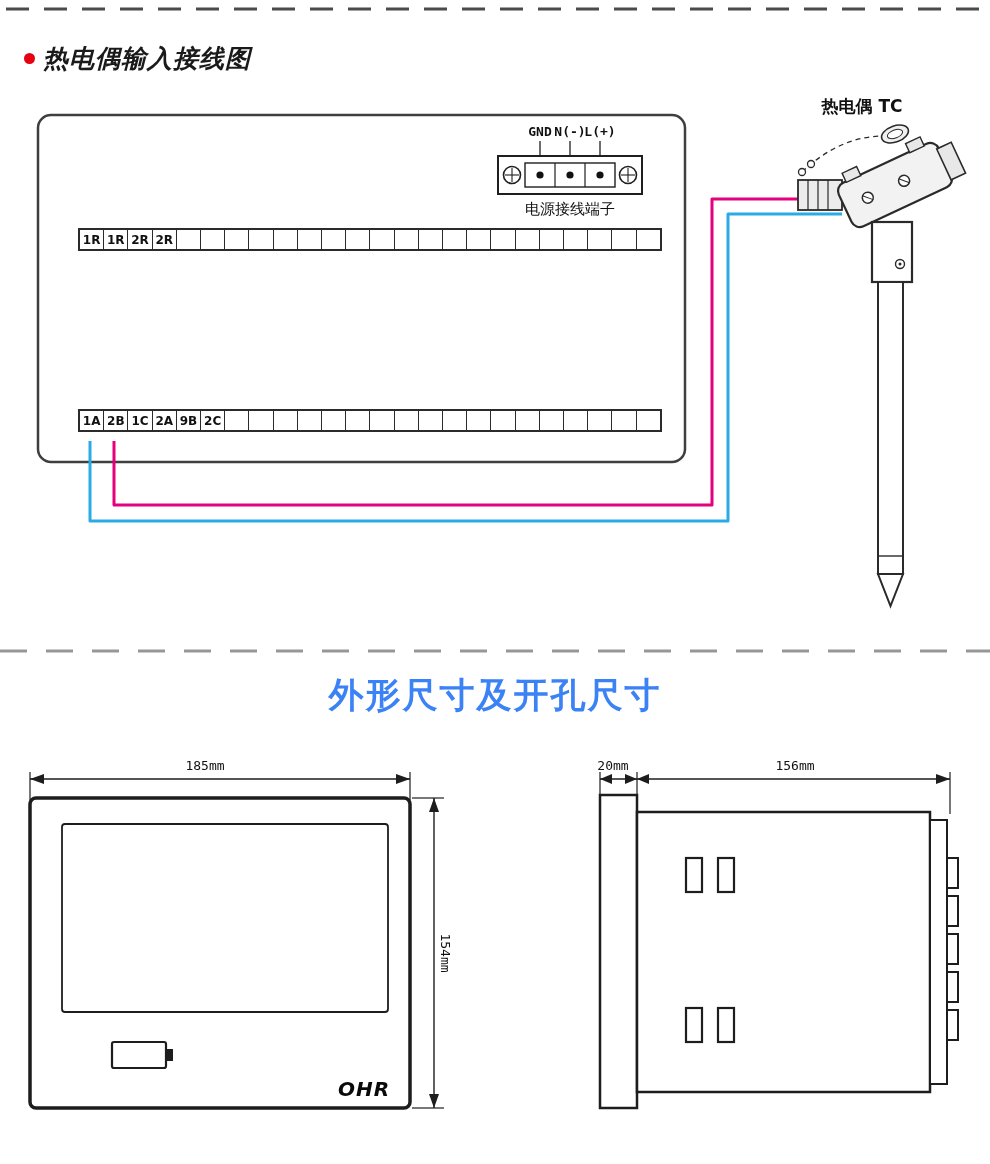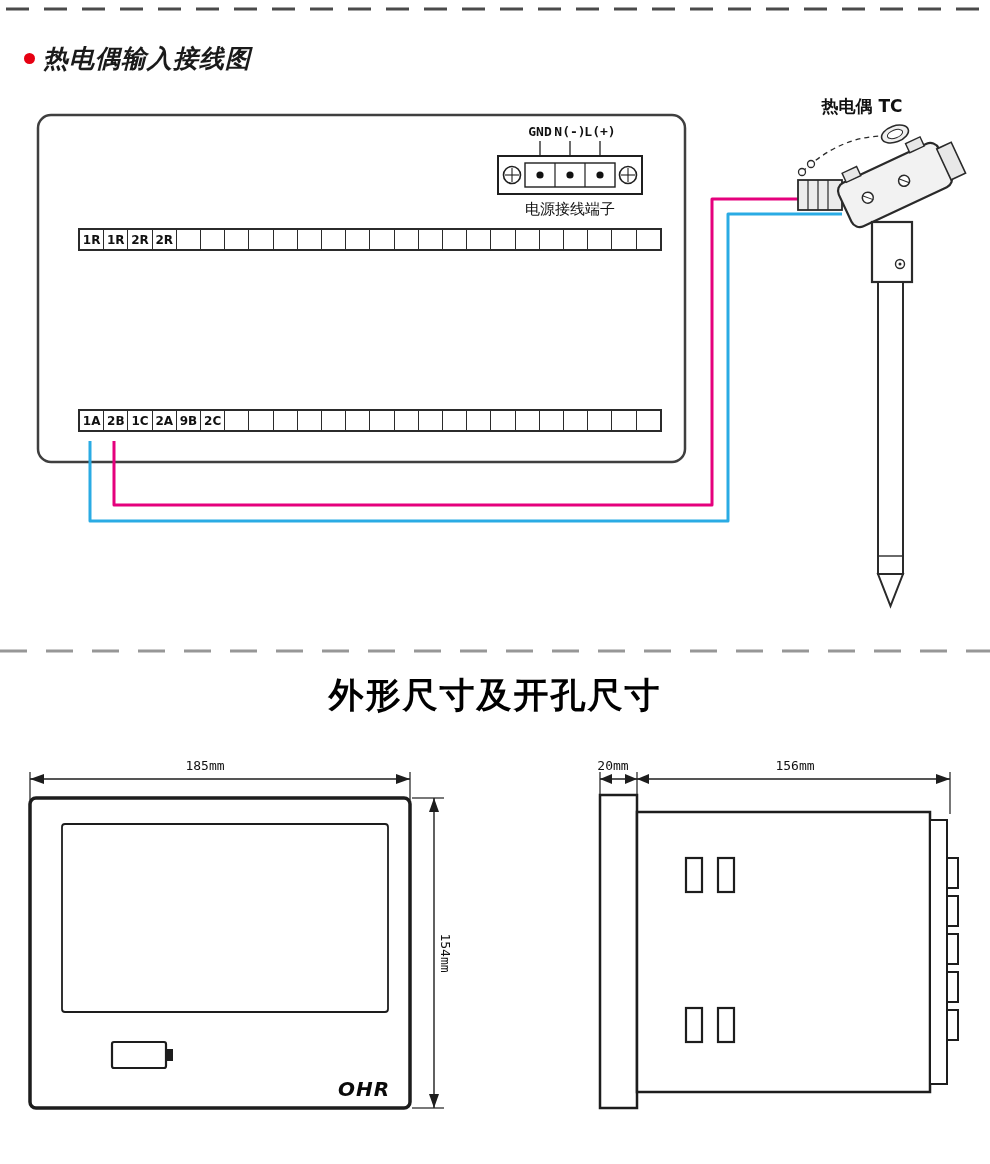--- a/index.html
+++ b/index.html
@@ -5,21 +5,21 @@
   html,body{margin:0;padding:0;background:#ffffff;}
   .page{position:relative;width:990px;height:1164px;background:#fff;
         font-family:"DejaVu Sans", sans-serif;overflow:hidden;}
   .layer{position:absolute;left:0;top:0;}
   
   .sec1{position:absolute;left:24px;top:42px;display:flex;align-items:center;gap:8px;font-style:italic;}
   .bullet{width:11px;height:11px;border-radius:50%;background:#e60012;flex:0 0 auto;}
   .sec1 .t{font-size:25px;font-weight:600;color:#1a1a1a;letter-spacing:1px;}
   
   .sec2{position:absolute;left:0;top:672px;width:990px;text-align:center;
-        font-size:35px;font-weight:700;color:#000000;letter-spacing:2px;}
+        font-size:35px;font-weight:700;color:#3b82f6;letter-spacing:2px;}
   
   .strip{position:absolute;left:78px;width:584px;height:23px;display:flex;
          border:2px solid #2b2b2b;background:#fff;box-sizing:border-box;}
   .strip.top{top:228px;}
   .strip.bottom{top:409px;}
   .tcell{flex:1 1 0;border-right:1.8px solid #2b2b2b;display:flex;align-items:center;
          justify-content:center;font-size:12px;font-weight:700;color:#111;
          font-family:"DejaVu Sans", sans-serif;overflow:hidden;}
   .tcell:last-child{border-right:none;}
   svg text{font-family:"DejaVu Sans", sans-serif;}

